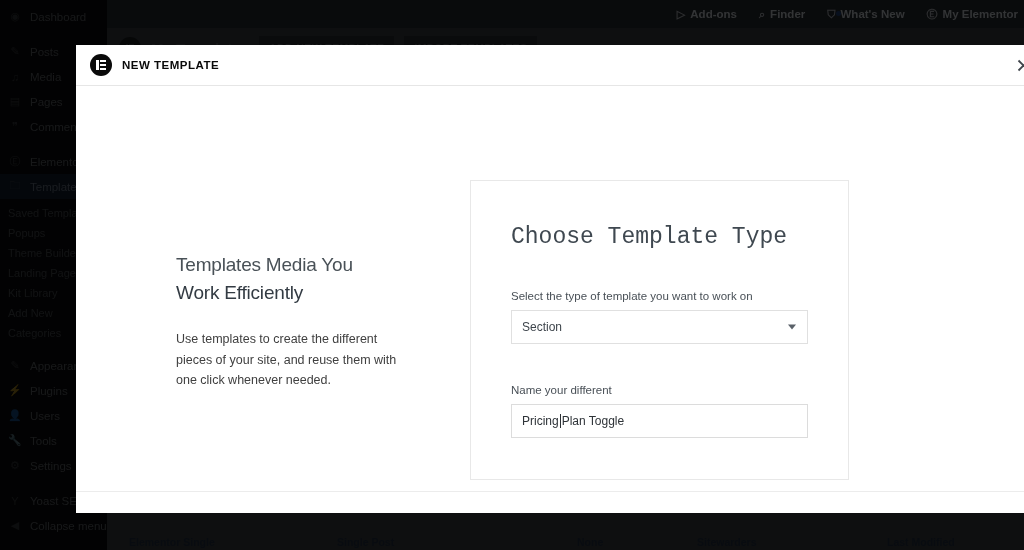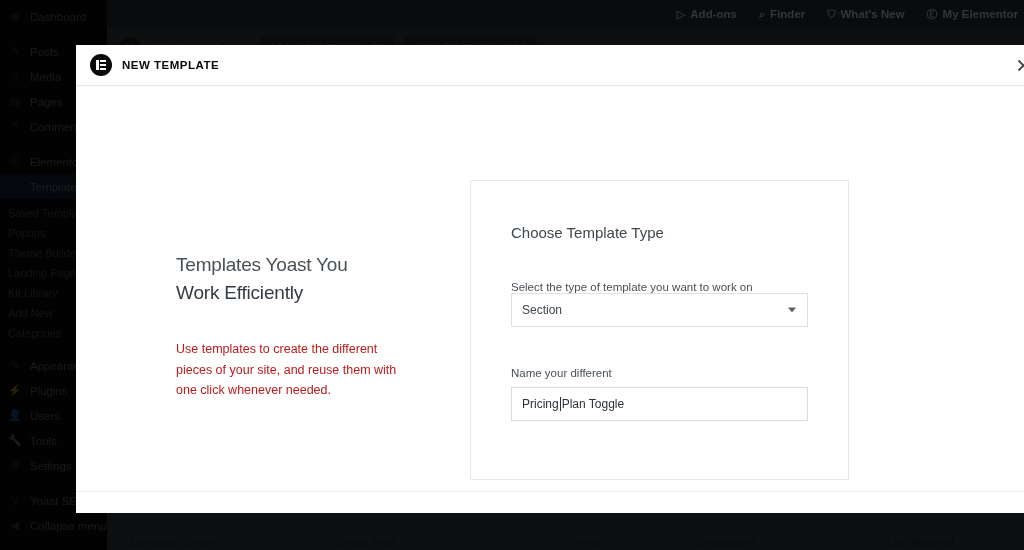--- a/index.html
+++ b/index.html
@@ -94,31 +94,31 @@
   .modal-close { position: absolute; right: 16px; top: 50%; transform: translateY(-50%);
      width: 18px; height: 18px; color: #3f444b; font-size: 15px;
      display: flex; align-items: center; justify-content: center; cursor: pointer; }
 
   .modal-body { flex: 1; position: relative; }
 
   .promo { position: absolute; left: 100px; top: 165px; width: 230px; }
   .promo h2 { font-size: 19px; color: #495157; font-weight: normal; line-height: 1.45;
      letter-spacing: -.2px; }
   .promo h2 b { color: #333b43; font-weight: normal; display: block; }
-  .promo p { margin-top: 33px; font-size: 12.5px; color: #b91c1c; line-height: 1.65; }
+  .promo p { margin-top: 23px; font-size: 12.5px; color: #404040; line-height: 1.65; }
 
   .card {
     position: absolute; left: 394px; top: 94px; width: 379px; height: 300px;
     border: 1px solid #e8e8e8; background: #fff;
   }
   .card-inner { padding: 43px 40px 0 40px; }
-  .card h3 { font-size: 15px; color: #3f4850; font-weight: normal; }
+  .card h3 { font-size: 23px; color: #3f4850; font-weight: normal; font-family: Liberation Mono, monospace; }
   .field-label { margin-top: 40px; font-size: 11.5px; color: #495057; }
   .select-box {
-    height: 34px; border: 1px solid #e0e0e0; background: #fff;
+    margin-top: 8px; height: 34px; border: 1px solid #e0e0e0; background: #fff;
     display: flex; align-items: center; padding: 0 10px;
     font-size: 12px; color: #3e454c; position: relative; cursor: pointer;
   }
   .caret { position: absolute; right: 11px; top: 50%; transform: translateY(-50%);
      width: 0; height: 0; border-left: 4.5px solid transparent;
      border-right: 4.5px solid transparent; border-top: 5px solid #5a6169; }
   .text-input {
     margin-top: 8px; height: 34px; border: 1px solid #dcdcdc; background: #fff;
     display: flex; align-items: center; padding: 10px 10px;
     font-size: 12px; color: #2e3338; cursor: text;
@@ -290,21 +290,21 @@
           <line x1="1.5" y1="1.5" x2="11.5" y2="11.5" stroke="#3f444b" stroke-width="1.8"></line>
           <line x1="11.5" y1="1.5" x2="1.5" y2="11.5" stroke="#3f444b" stroke-width="1.8"></line>
         </svg>
       </div>
     </div>
 
     <div class="modal-body">
 
       <div class="promo">
         <h2>
-          <span>Templates Yoast You</span>
+          <span>Templates Media You</span>
           <b>Work Efficiently</b>
         </h2>
         <p>Use templates to create the different pieces of your site, and reuse them with one click whenever needed.</p>
       </div>
 
       <div class="card">
         <div class="card-inner">
           <h3>Choose Template Type</h3>
 
           <div class="field-label">Select the type of template you want to work on</div>

